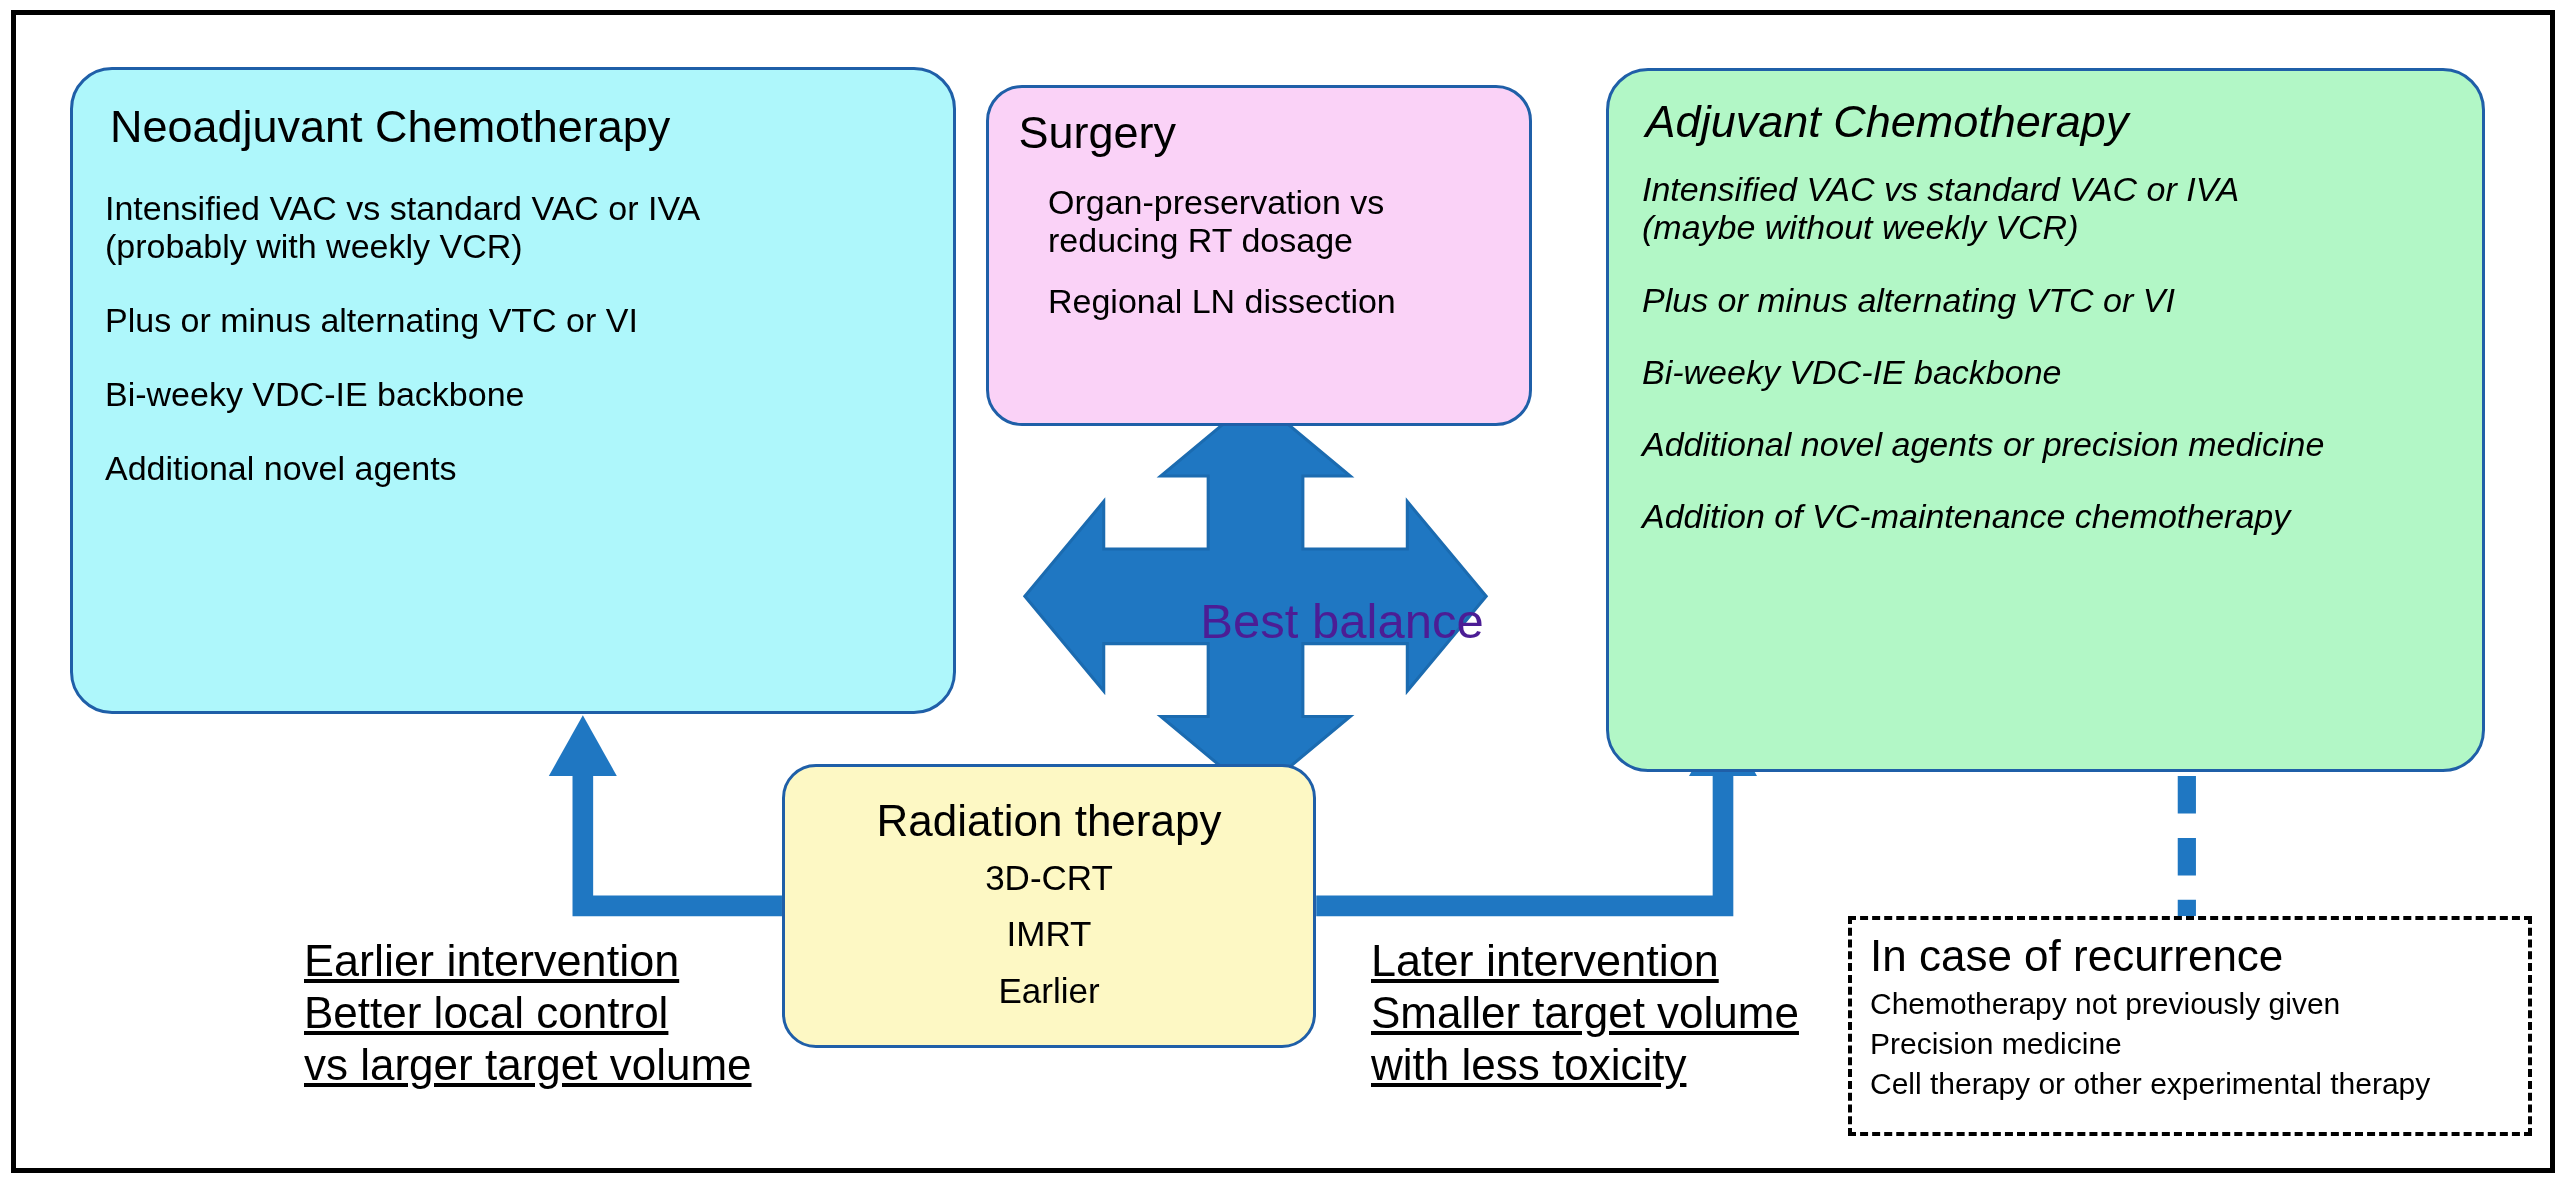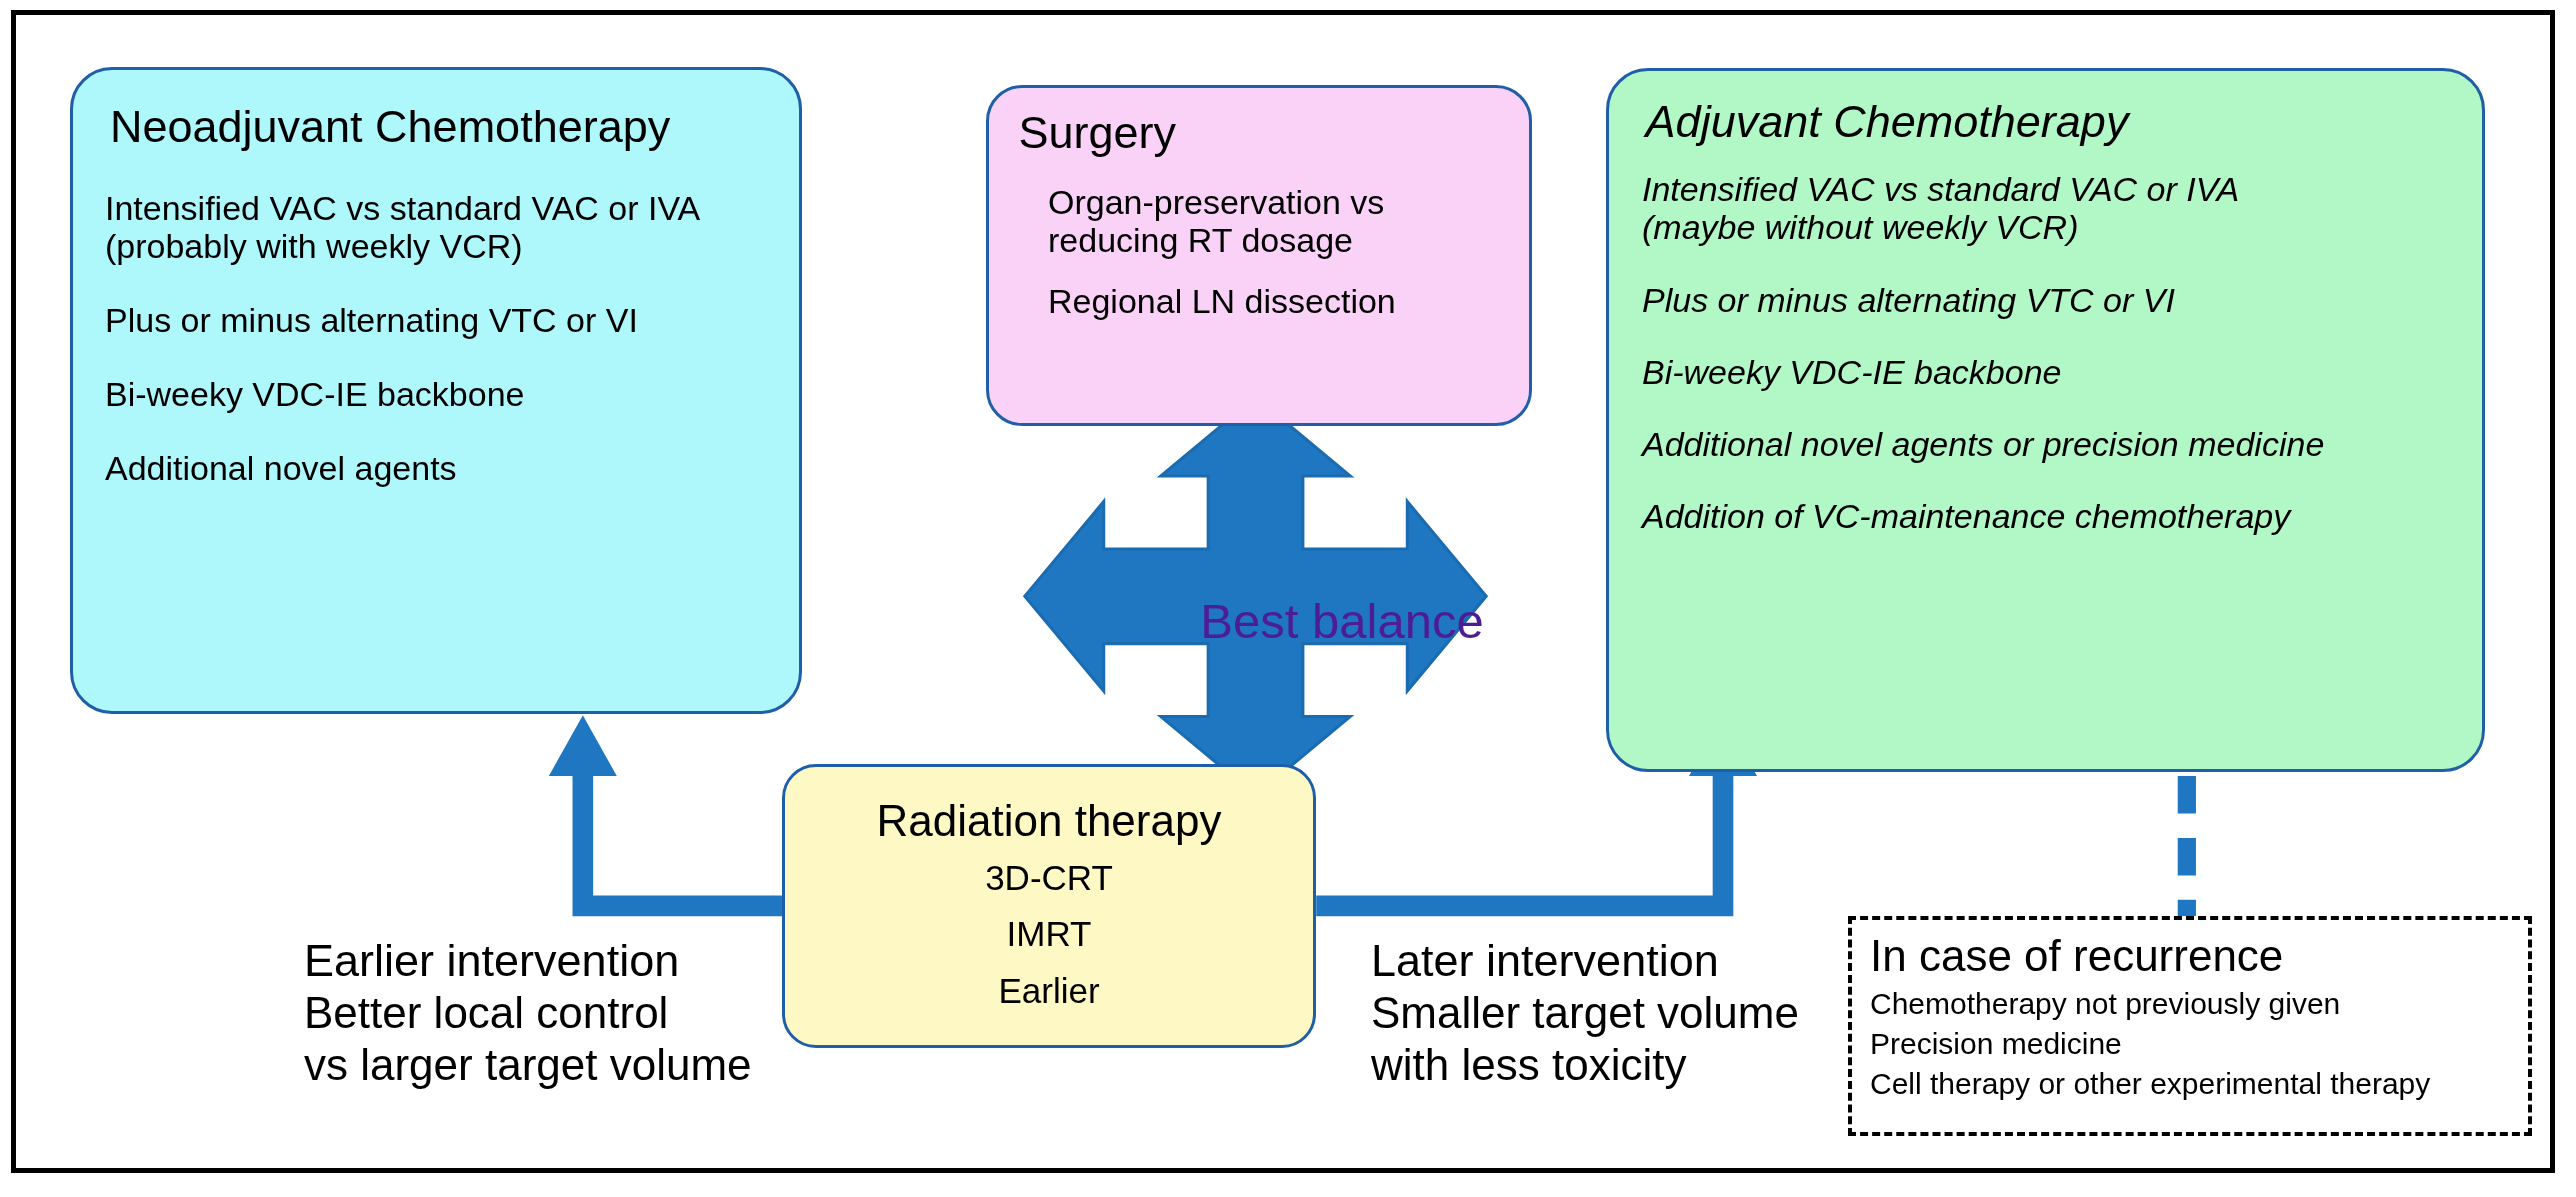--- a/index.html
+++ b/index.html
@@ -45,21 +45,21 @@
   }
   .node .line{
     font-size:34px;
     color:#000;
     line-height:1.12;
     white-space:nowrap;
   }
 
   
   #neoadjuvant{
-    left:70px; top:67px; width:732px; height:647px;
+    left:70px; top:67px; width:886px; height:647px;
     background:#aef7fb;
     padding:24px 0 0 32px;
   }
   #neoadjuvant .title{margin:8.5px 0 0 4.9px;}
   #neoadjuvant .blocks{margin-top:39px;}
   #neoadjuvant .blk{margin-bottom:36px;}
 
   
   #surgery{
     left:986px; top:85px; width:546px; height:341px;
@@ -101,21 +101,21 @@
     border:4.2px dashed #000;
     border-radius:0;
     box-sizing:border-box;
     background:#ffffff;
     padding:11px 0 0 18px;
   }
   #recurrence .head{font-size:44px;color:#000;white-space:nowrap;}
   #recurrence .item{font-size:30px;color:#000;line-height:1.18;white-space:nowrap;margin-top:4.9px;}
 
   
-  .caption{position:absolute;}
+  .caption{position:absolute;text-decoration:underline;}
   .caption .head{font-size:45px;color:#000;white-space:nowrap;}
   .caption .sub{font-size:44px;color:#000;line-height:1.18;white-space:nowrap;}
 
   #cap-earlier{left:304px; top:935px;}
   #cap-later{left:1371px; top:935px;}
 
   
   #best-balance{
     position:absolute;
     left:1093px; top:578px;

